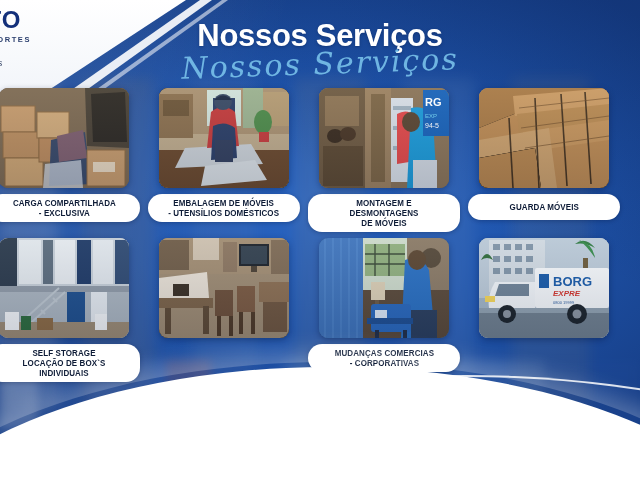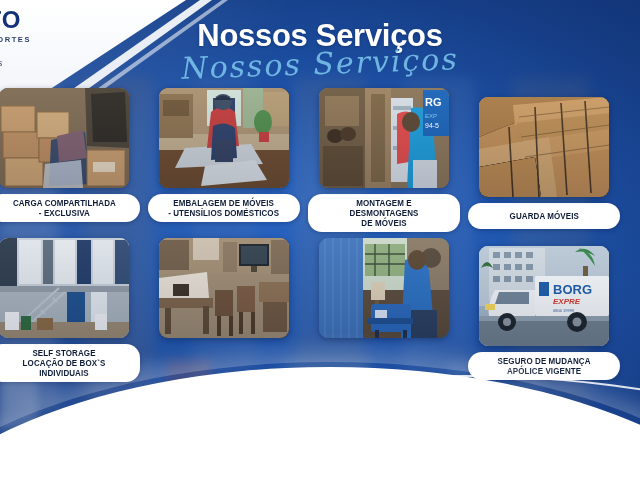--- a/index.html
+++ b/index.html
@@ -150,21 +150,21 @@
     font-size:8.6px;
     font-weight:bold;
     color:#0d1b36;
     line-height:1.18;
     letter-spacing:.1px;
     transform:scaleX(.93);
     white-space:pre-line;
   }
   
   .card.edge-left { margin-left:-16px; }
-  .card.edge-right { margin-right:-16px;justify-content:center; }
+  .card.edge-right { margin-right:-16px; }
 
   
   .sc { position:absolute; inset:0; }
   
   .sc-boxes{background:linear-gradient(180deg,#8a7358 0%,#6b5844 100%);}
   
   .sc-assembly{background:linear-gradient(180deg,#9a8468 0%,#7a6murky 100%);background:linear-gradient(180deg,#9a8468,#6e5c46);}
   
   .sc-packing{background:linear-gradient(180deg,#c9b79c 0%,#8a6f4e 100%);}
   
@@ -459,20 +459,24 @@
             <path d="M86 22 q16 -6 24 10 l6 68 -34 0 Z" fill="#2a6fc0"></path>
             <ellipse cx="98" cy="22" rx="9" ry="10" fill="#5a4632"></ellipse>
             <rect x="92" y="72" width="26" height="28" fill="#2b3f5e"></rect>
             <rect x="52" y="66" width="40" height="28" rx="3" fill="#2a68bb"></rect>
             <rect x="56" y="72" width="12" height="10" fill="#d8e4f2"></rect>
             <rect x="48" y="80" width="46" height="6" fill="#1f4f92"></rect>
             <rect x="56" y="92" width="4" height="8" fill="#22304a"></rect>
             <rect x="84" y="92" width="4" height="8" fill="#22304a"></rect>
           </svg>
         </div>
+      </div>
+      <div class="pill">
+        <span>MUDANÇAS COMERCIAS
+- CORPORATIVAS</span>
       </div>
     </div>
 
     <div class="card edge-right">
       <div class="photo">
         <div class="sc sc-truck">
           <svg width="130" height="100" viewBox="0 0 130 100">
             <rect width="130" height="100" fill="#9fb3c5"></rect>
             <rect x="0" y="0" width="130" height="60" fill="#b9c8d6"></rect>
             <rect x="10" y="2" width="56" height="52" fill="#cfd8e0"></rect>
@@ -504,24 +508,20 @@
             <text x="74" y="66" font-size="4" fill="#2a5a9a" font-family="sans-serif">0800 19999</text>
             <rect x="60" y="36" width="10" height="14" fill="#1a5ba8"></rect>
             <circle cx="28" cy="76" r="9" fill="#1c242c"></circle>
             <circle cx="28" cy="76" r="4" fill="#8a94a0"></circle>
             <circle cx="98" cy="76" r="10" fill="#1c242c"></circle>
             <circle cx="98" cy="76" r="4.5" fill="#8a94a0"></circle>
             <rect x="6" y="58" width="10" height="6" fill="#f2d45a"></rect>
           </svg>
         </div>
       </div>
-      <div class="pill">
-        <span>SEGURO DE MUDANÇA
-APÓLICE VIGENTE</span>
-      </div>
     </div>
 
   </div>
 </div>
 
 <div class="swoosh-line"></div>
 <div class="swoosh"></div>
 <div class="swoosh-glow"></div>
 
 </body></html>

